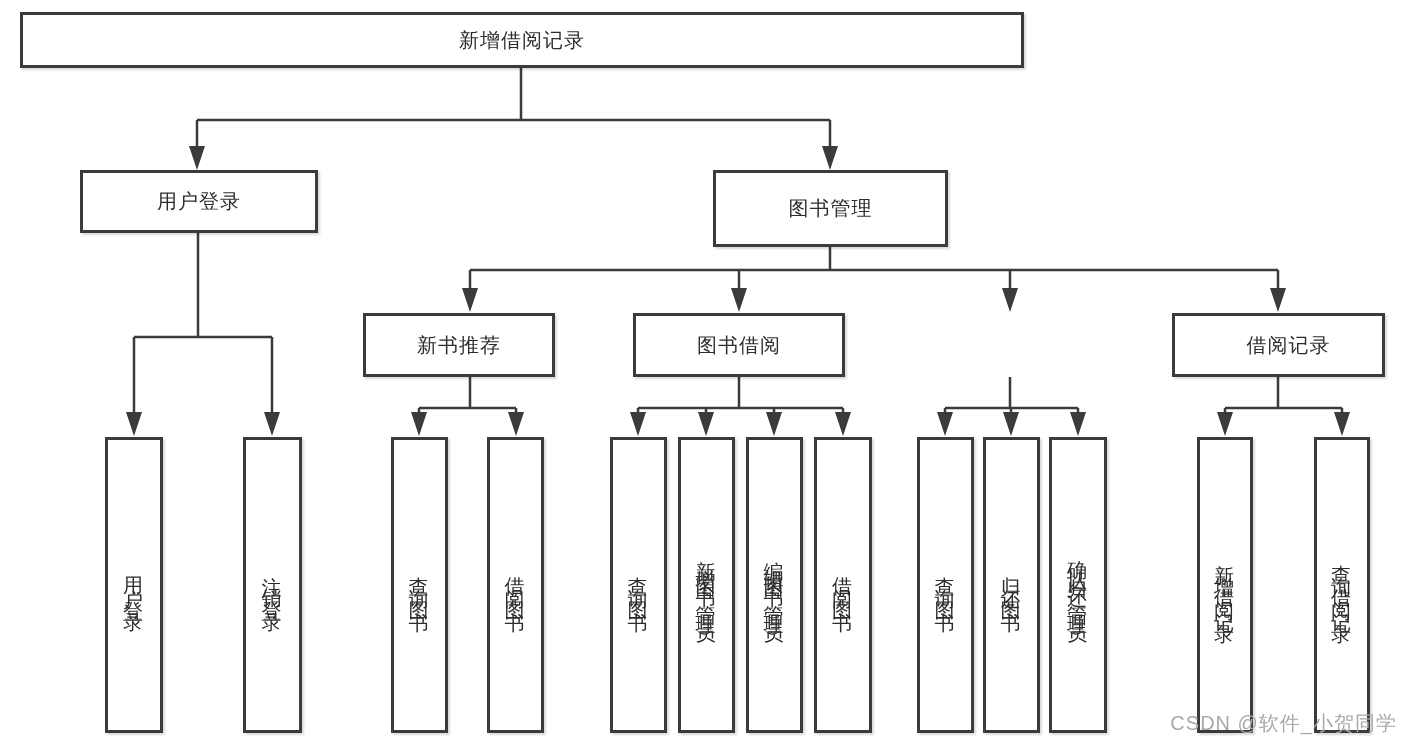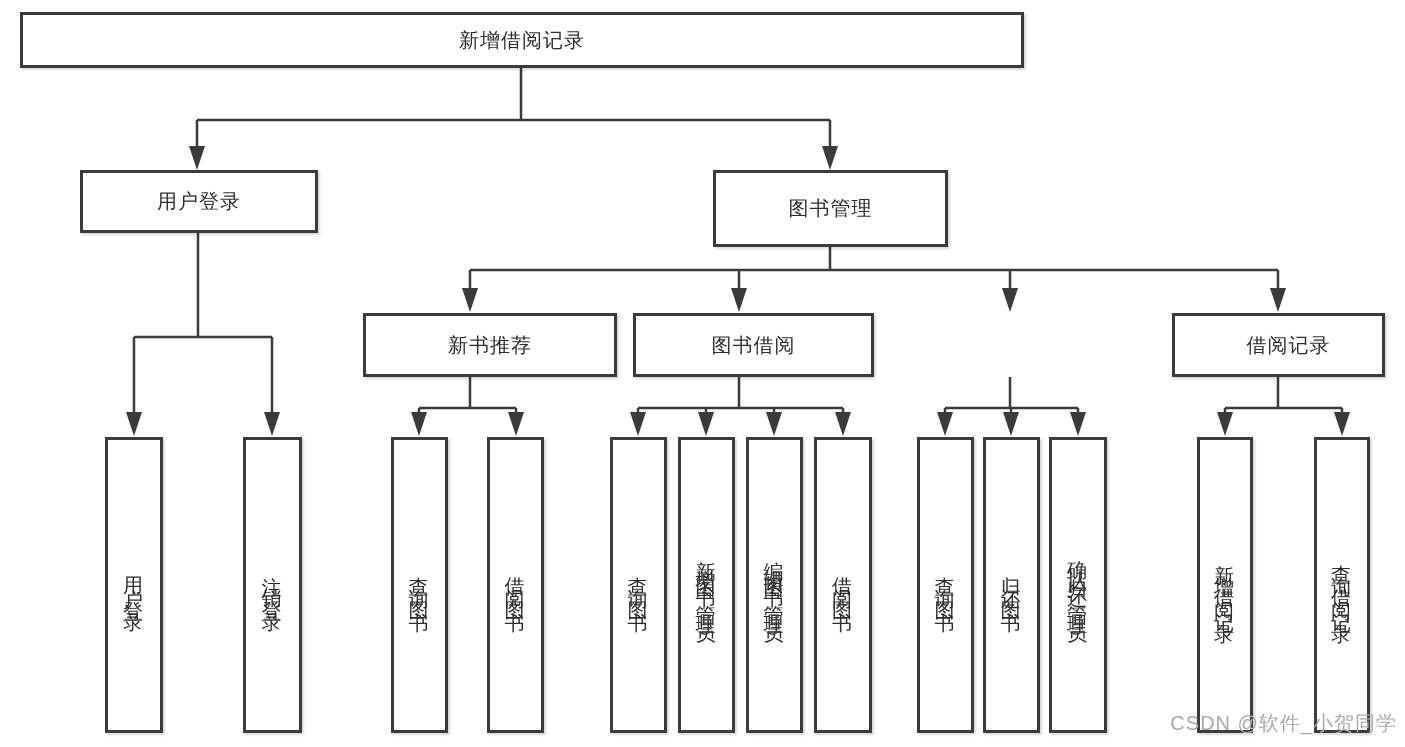--- a/index.html
+++ b/index.html
@@ -99,22 +99,22 @@
       <polygon points="1217,412 1233,412 1225,436"></polygon>
       <polygon points="1334,412 1350,412 1342,436"></polygon>
     </g>
   </svg>
 
   <div class="node" style="left:20px;top:12px;width:1004px;height:56px;">新增借阅记录</div>
 
   <div class="node" style="left:80px;top:170px;width:238px;height:63px;">用户登录</div>
   <div class="node" style="left:713px;top:170px;width:235px;height:77px;">图书管理</div>
 
-  <div class="node" style="left:363px;top:313px;width:254px;height:64px;">新书推荐</div>
-  <div class="node" style="left:633px;top:313px;width:241px;height:64px;">图书借阅</div>
+  <div class="node" style="left:363px;top:313px;width:192px;height:64px;">新书推荐</div>
+  <div class="node" style="left:633px;top:313px;width:212px;height:64px;">图书借阅</div>
   <div class="node" style="left:1172px;top:313px;width:213px;height:64px;padding-left:20px;">借阅记录</div>
 
   <div class="node leaf" style="left:105px;top:437px;width:58px;height:296px;">用户登录</div>
   <div class="node leaf" style="left:243px;top:437px;width:59px;height:296px;">注销登录</div>
 
   <div class="node leaf" style="left:391px;top:437px;width:57px;height:296px;">查询图书</div>
   <div class="node leaf" style="left:487px;top:437px;width:57px;height:296px;">借阅图书</div>
 
   <div class="node leaf" style="left:610px;top:437px;width:57px;height:296px;">查询图书</div>
   <div class="node leaf tight" style="left:678px;top:437px;width:57px;height:296px;">新增图书（管理员）</div>

